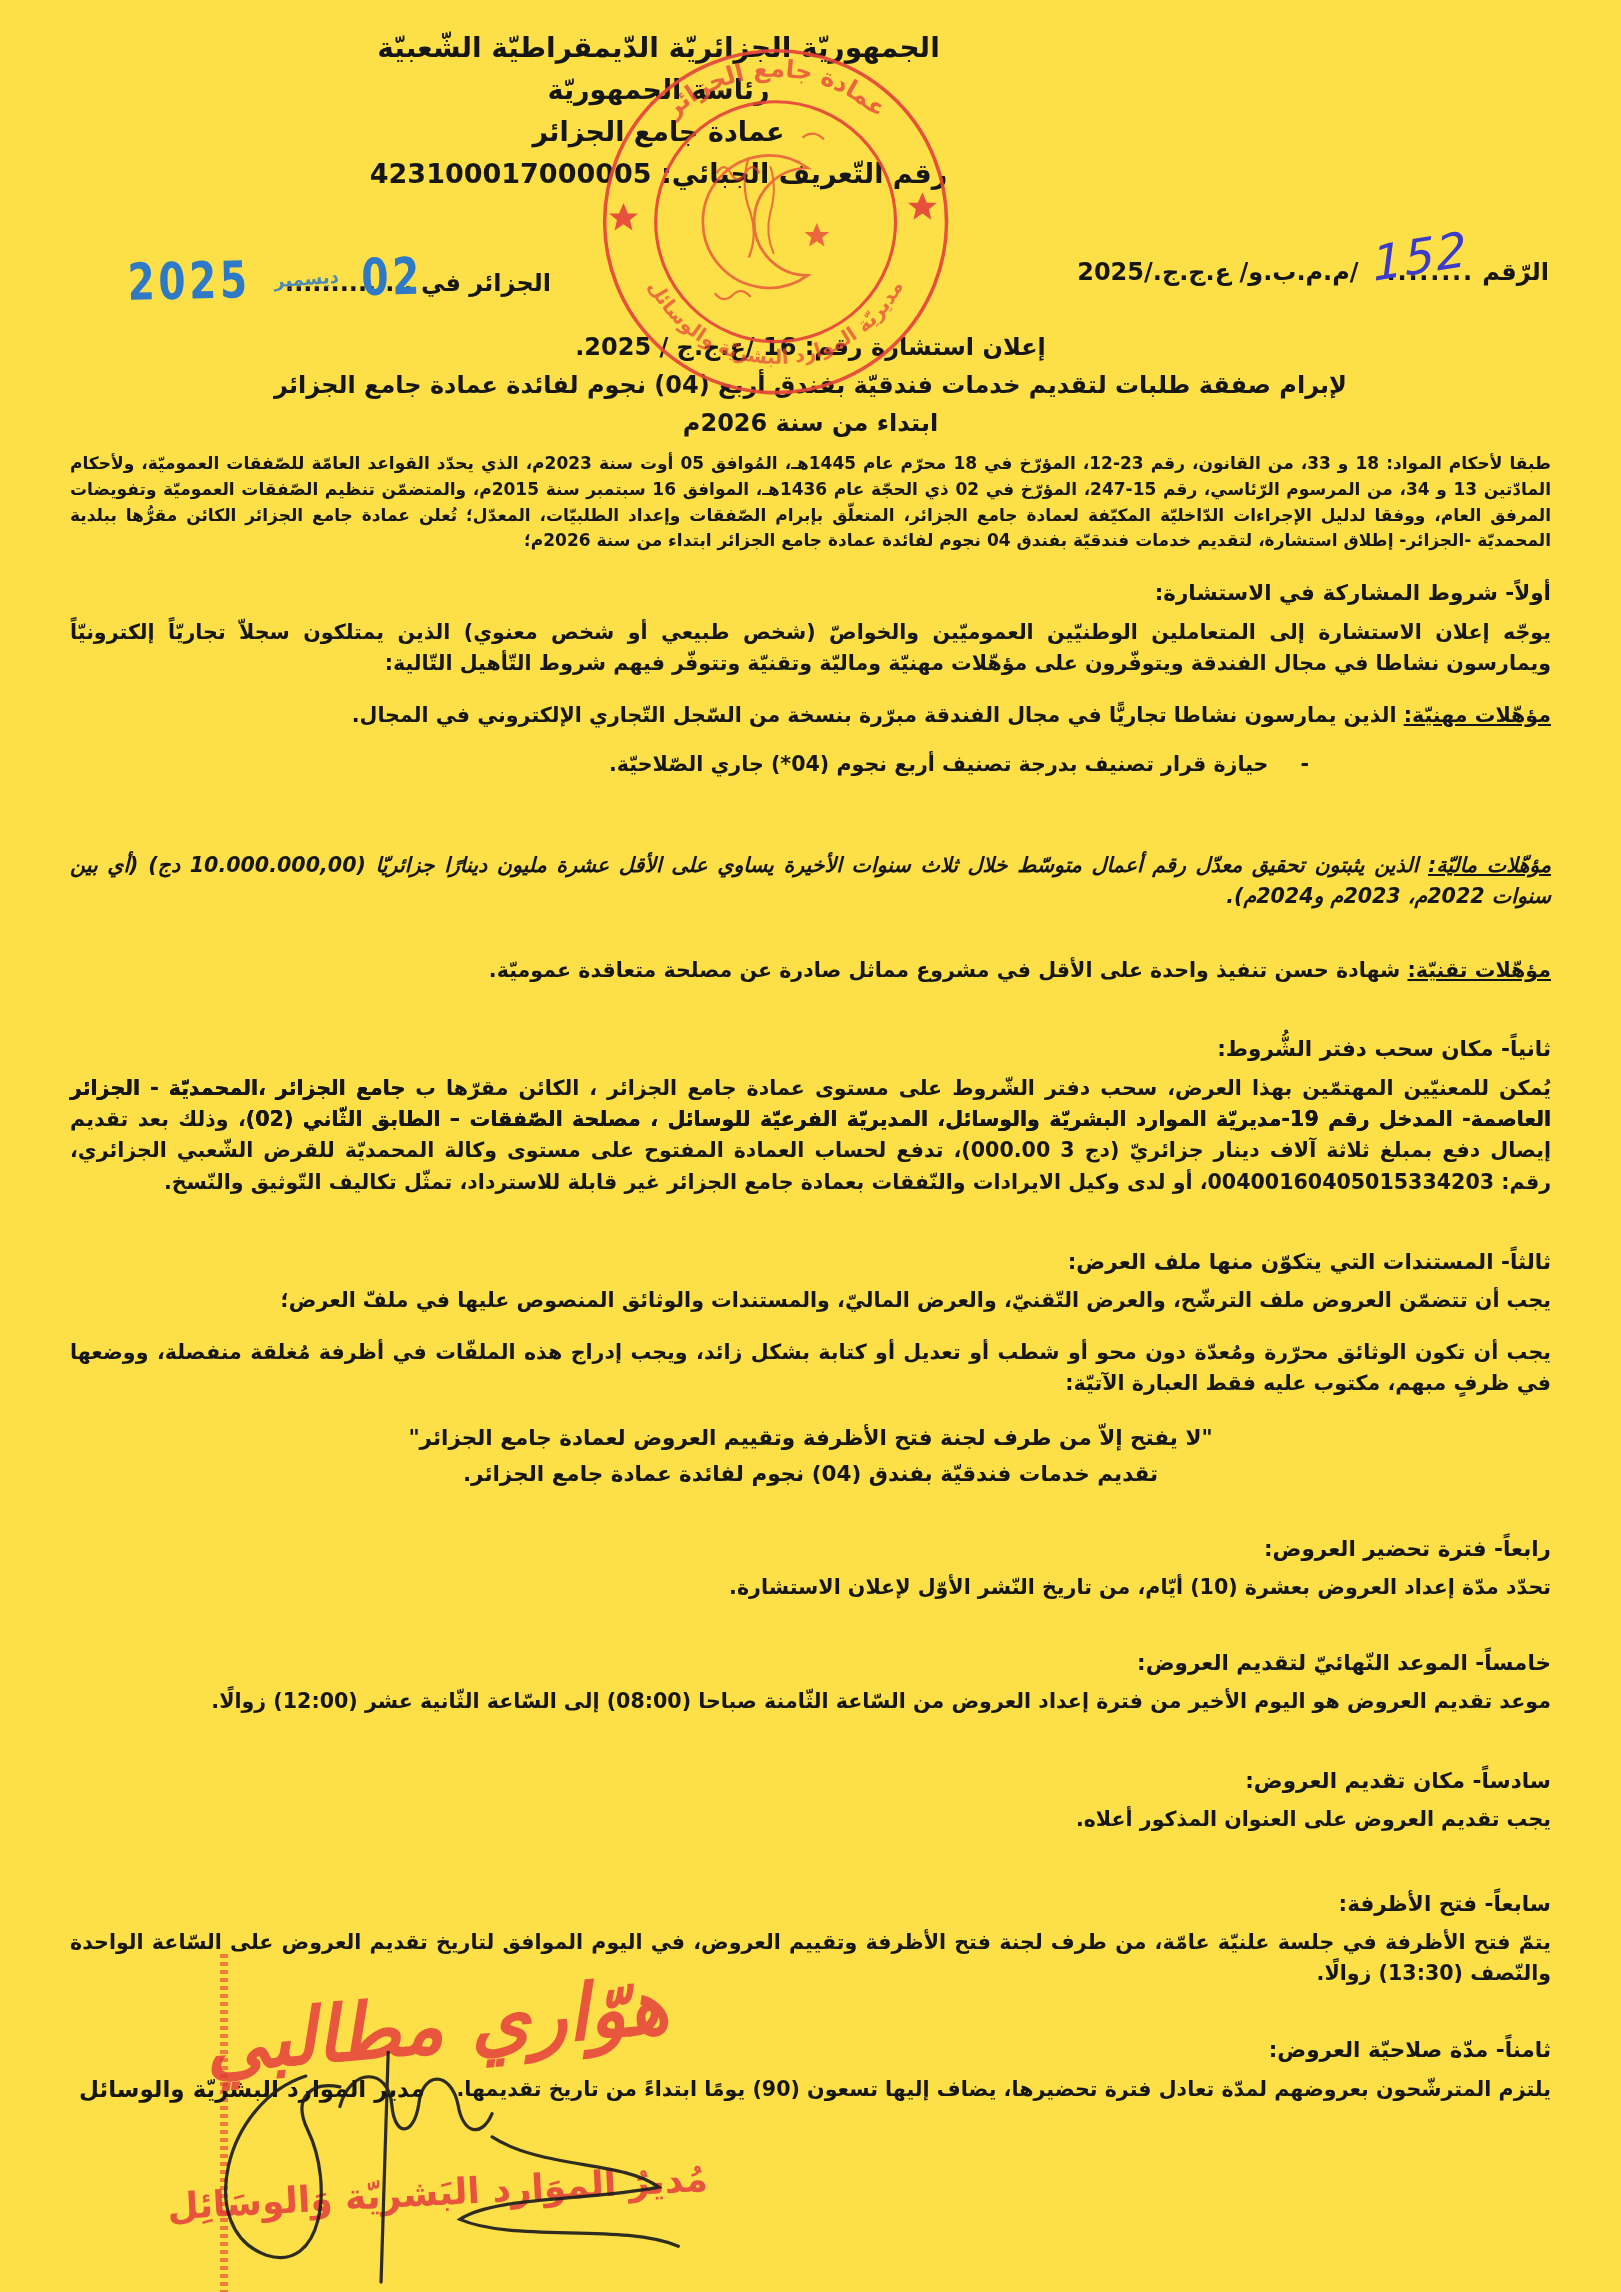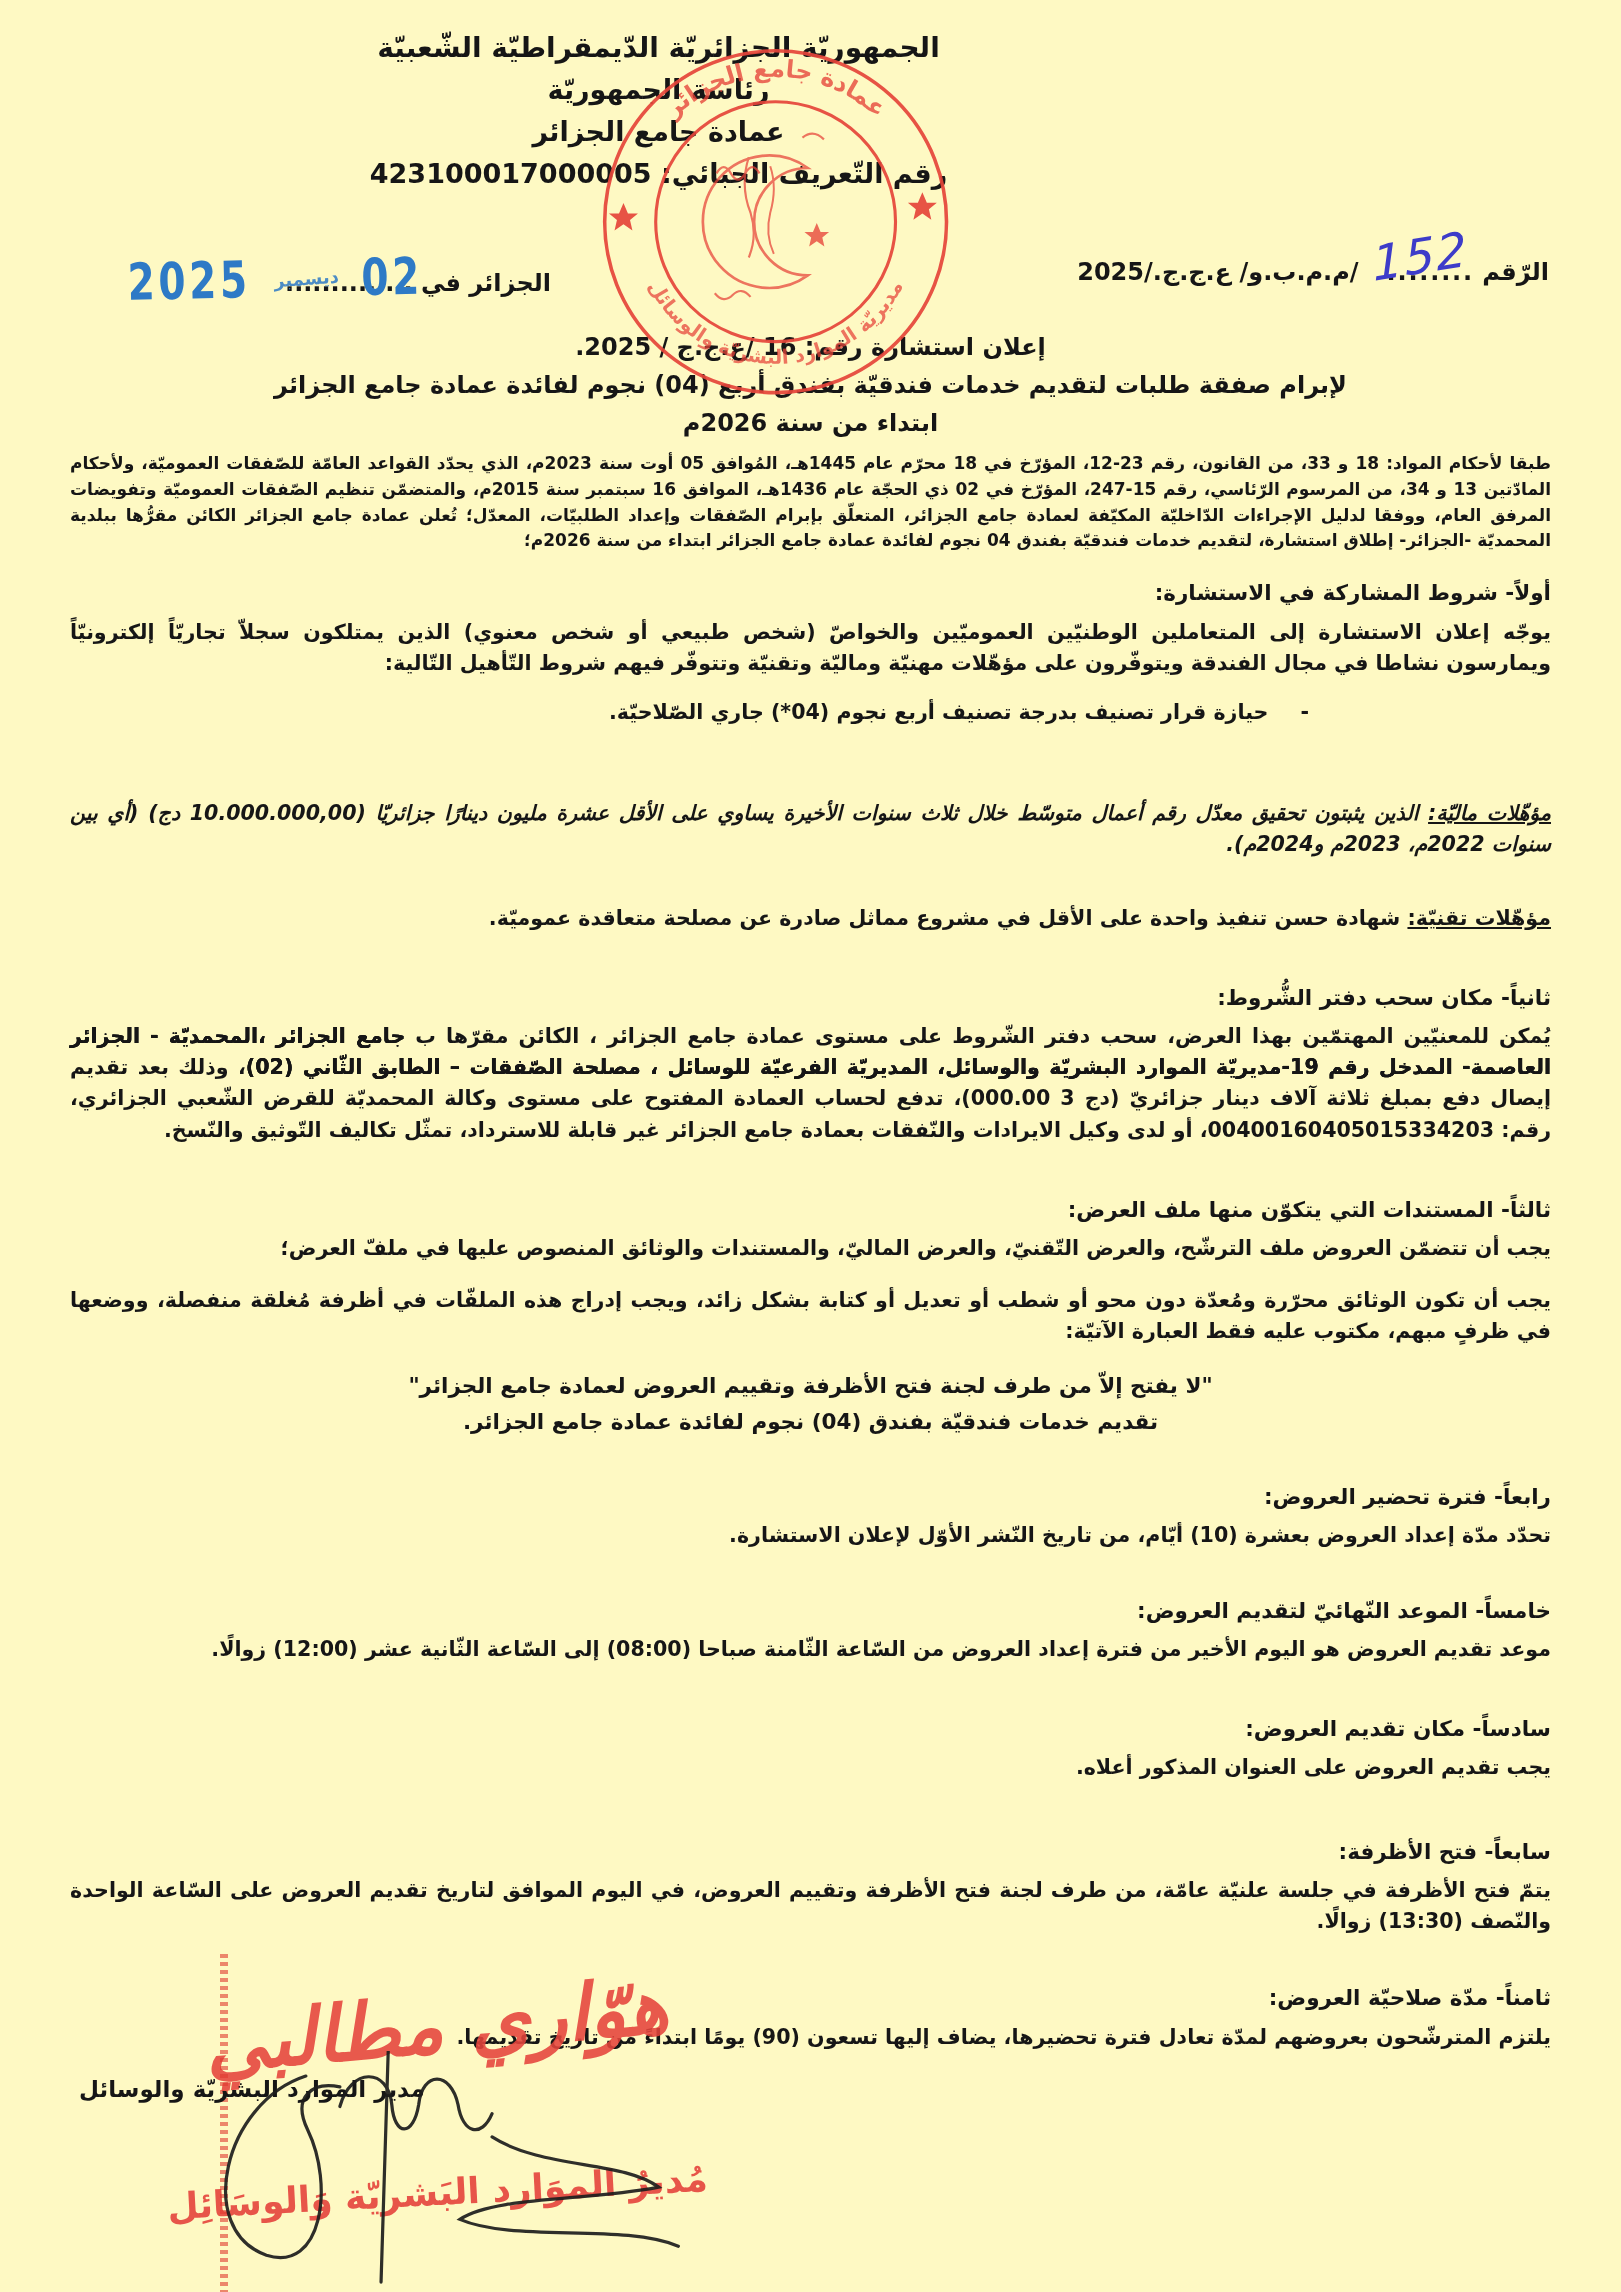--- a/index.html
+++ b/index.html
@@ -2,21 +2,21 @@
 <html lang="ar" dir="rtl" style="font-size:14.3px"><head>
 <meta charset="utf-8">
 <style>
   html,body{margin:0;padding:0;}
   body{
     width:1621px;height:2293px;position:relative;overflow:hidden;
     background:#ffffff;color:#161616;
     font-family:"DejaVu Sans",sans-serif;
     direction:rtl;
   }
-  .page{position:absolute;inset:0;background:#fef9c3;}
+  .page{position:absolute;inset:0;background:#fde047;}
   
   .header{position:absolute;top:27px;left:0;width:1317px;text-align:center;
     font-weight:bold;z-index:2;}
   .header .h-line{font-size:27px;line-height:42px;}
   .header .h-line.first{font-size:28px;}
   
   .seal{position:absolute;left:582px;top:32px;width:389px;height:383px;z-index:5;
     pointer-events:none;opacity:.92;}
   
   .ref-line{position:absolute;top:258px;right:72px;font-size:24px;font-weight:bold;
@@ -131,20 +131,21 @@
     <div class="title-block">
       <div>إعلان استشارة رقم: 16 /ع.ج.ج / 2025.</div>
       <div>لإبرام صفقة طلبات لتقديم خدمات فندقيّة بفندق أربع (04) نجوم لفائدة عمادة جامع الجزائر</div>
       <div>ابتداء من سنة 2026م</div>
     </div>
 
     <p class="intro">طبقا لأحكام المواد: 18 و 33، من القانون، رقم 23-12، المؤرّخ في 18 محرّم عام 1445هـ، المُوافق 05 أوت سنة 2023م، الذي يحدّد القواعد العامّة للصّفقات العموميّة، ولأحكام المادّتين 13 و 34، من المرسوم الرّئاسي، رقم 15-247، المؤرّخ في 02 ذي الحجّة عام 1436هـ، الموافق 16 سبتمبر سنة 2015م، والمتضمّن تنظيم الصّفقات العموميّة وتفويضات المرفق العام، ووفقا لدليل الإجراءات الدّاخليّة المكيّفة لعمادة جامع الجزائر، المتعلّق بإبرام الصّفقات وإعداد الطلبيّات، المعدّل؛ تُعلن عمادة جامع الجزائر الكائن مقرُّها ببلدية المحمديّة -الجزائر- إطلاق استشارة، لتقديم خدمات فندقيّة بفندق 04 نجوم لفائدة عمادة جامع الجزائر ابتداء من سنة 2026م؛</p>
 
     <div class="sec-h mt-head1">أولاً- شروط المشاركة في الاستشارة:</div>
     <p class="sec-p mt-body">يوجّه إعلان الاستشارة إلى المتعاملين الوطنيّين العموميّين والخواصّ (شخص طبيعي أو شخص معنوي) الذين يمتلكون سجلاّ تجاريّاً إلكترونيّاً ويمارسون نشاطا في مجال الفندقة ويتوفّرون على مؤهّلات مهنيّة وماليّة وتقنيّة وتتوفّر فيهم شروط التّأهيل التّالية:</p>
+    <p class="sec-p qual"><span class="qual-label">مؤهّلات مهنيّة:</span><span> الذين يمارسون نشاطا تجاريًّا في مجال الفندقة مبرّرة بنسخة من السّجل التّجاري الإلكتروني في المجال.</span></p>
     <div class="bullet-line"><span class="dash">-</span><span>حيازة قرار تصنيف بدرجة تصنيف أربع نجوم (04*) جاري الصّلاحيّة.</span></div>
     <p class="sec-p q-fin"><span class="qual-label">مؤهّلات ماليّة:</span><span> الذين يثبتون تحقيق معدّل رقم أعمال متوسّط خلال ثلاث سنوات الأخيرة يساوي على الأقل عشرة مليون دينارًا جزائريّا (10.000.000,00 دج) (أي بين سنوات 2022م، 2023م و2024م).</span></p>
     <p class="sec-p q-tech"><span class="qual-label">مؤهّلات تقنيّة:</span><span> شهادة حسن تنفيذ واحدة على الأقل في مشروع مماثل صادرة عن مصلحة متعاقدة عموميّة.</span></p>
 
     <div class="sec-h mt-s2">ثانياً- مكان سحب دفتر الشُّروط:</div>
     <p class="sec-p mt-body"><span>يُمكن للمعنيّين المهتمّين بهذا العرض، سحب دفتر الشّروط على مستوى عمادة جامع الجزائر ، الكائن مقرّها ب </span><span class="seg-bold">جامع الجزائر ،المحمديّة - الجزائر العاصمة- المدخل رقم 19-مديريّة الموارد البشريّة والوسائل، المديريّة الفرعيّة للوسائل ، مصلحة الصّفقات – الطابق الثّاني (02)</span><span>، وذلك بعد تقديم إيصال دفع بمبلغ ثلاثة آلاف دينار جزائريّ (دج 3 000.00)، تدفع لحساب العمادة المفتوح على مستوى وكالة المحمديّة للقرض الشّعبي الجزائري، رقم: 00400160405015334203، أو لدى وكيل الايرادات والنّفقات بعمادة جامع الجزائر غير قابلة للاسترداد، تمثّل تكاليف التّوثيق والنّسخ.</span></p>
 
     <div class="sec-h mt-s3">ثالثاً- المستندات التي يتكوّن منها ملف العرض:</div>
     <p class="sec-p mt-body">يجب أن تتضمّن العروض ملف الترشّح، والعرض التّقنيّ، والعرض الماليّ، والمستندات والوثائق المنصوص عليها في ملفّ العرض؛</p>
     <p class="sec-p" style="margin-top:19px;">يجب أن تكون الوثائق محرّرة ومُعدّة دون محو أو شطب أو تعديل أو كتابة بشكل زائد، ويجب إدراج هذه الملفّات في أظرفة مُغلقة منفصلة، ووضعها في ظرفٍ مبهم، مكتوب عليه فقط العبارة الآتيّة:</p>

